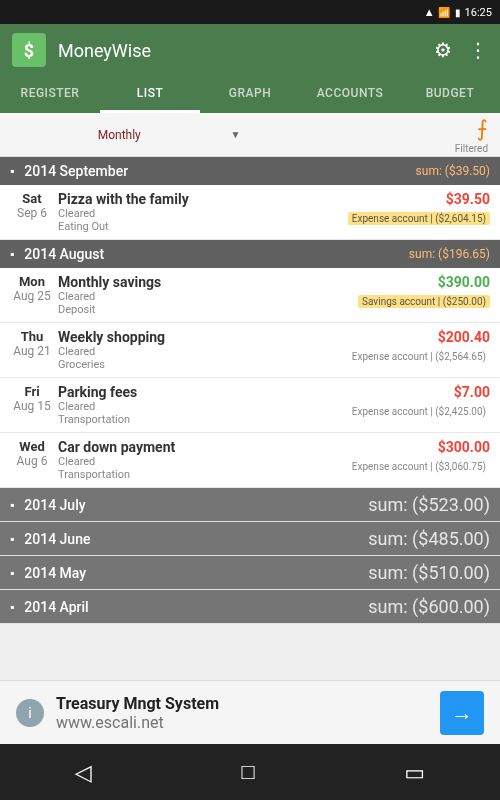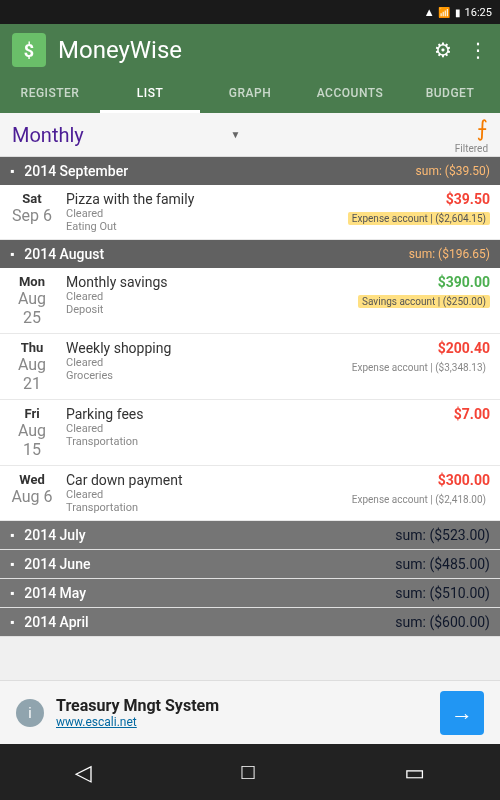--- a/index.html
+++ b/index.html
@@ -27,21 +27,21 @@
       padding: 0 12px;
       gap: 12px;
     }
     .app-logo {
       width: 34px; height: 34px;
       background: #6abf69;
       border-radius: 4px;
       display: flex; align-items: center; justify-content: center;
       color: white; font-size: 18px; font-weight: bold;
     }
-    .app-title { color: white; font-size: 24px; flex: 1; }
+    .app-title { color: white; font-size: 18px; flex: 1; }
     .app-bar-icons { display: flex; gap: 16px; }
     .icon-btn { color: white; font-size: 20px; cursor: pointer; }
 
     
     .tabs {
       background: #4a7c4e;
       display: flex;
       border-bottom: none;
     }
     .tab {
@@ -61,21 +61,21 @@
 
     
     .filter-bar {
       background: #f5f5f5;
       height: 44px;
       display: flex;
       align-items: center;
       padding: 0 12px;
       border-bottom: 1px solid #ddd;
     }
-    .filter-label { font-size: 20px; color: #4c1d95; flex: 1; }
+    .filter-label { font-size: 12px; color: #7f1d1d; flex: 1; text-align: center; }
     .filter-arrow { font-size: 10px; color: #666; margin-left: 4px; }
     .filter-right { display: flex; flex-direction: column; align-items: flex-end; gap: 2px; }
 
     
     .content { overflow-y: auto; height: calc(800px - 24px - 52px - 40px - 44px - 56px); background: #f0f0f0; }
 
     
     .section-header {
       background: #616161;
       padding: 6px 10px;
@@ -86,27 +86,27 @@
     .section-title { color: white; font-size: 14px; font-weight: 500; display: flex; align-items: center; gap: 6px; }
     .section-sum { color: #fdba74; font-size: 12px; }
 
     
     .transaction {
       background: white;
       padding: 6px 10px;
       border-bottom: 1px solid #e8e8e8;
       display: flex;
       align-items: flex-start;
-      gap: 12px;
+      gap: 4px;
     }
     .trans-date { width: 44px; text-align: center; flex-shrink: 0; }
     .trans-day { font-size: 13px; font-weight: bold; color: #333; }
-    .trans-date-num { font-size: 16px; color: #888; }
+    .trans-date-num { font-size: 12px; color: #888; }
     .trans-details { flex: 1; }
-    .trans-name { font-size: 14px; font-weight: normal; color: #333; }
+    .trans-name { font-size: 14px; font-weight: bold; color: #333; }
     .trans-status { font-size: 11px; color: #888; }
     .trans-category { font-size: 11px; color: #888; }
     .trans-right { text-align: right; flex-shrink: 0; min-width: 130px; }
     .trans-amount { font-size: 14px; font-weight: bold; }
     .trans-amount.red { color: #f44336; }
     .trans-amount.green { color: #4caf50; }
     .trans-account {
       font-size: 10px; color: #555;
       background: #ffe082;
       padding: 1px 4px;
@@ -119,21 +119,21 @@
     
     .section-collapsed {
       background: #757575;
       padding: 6px 10px;
       display: flex;
       align-items: center;
       justify-content: space-between;
       border-bottom: 1px solid #e0e0e0;
     }
     .section-collapsed .section-title { color: white; font-size: 14px; }
-    .section-collapsed .section-sum { color: #0f172a; font-size: 14px; }
+    .section-collapsed .section-sum { color: #e5e5e5; font-size: 18px; }
 
     
     .ad-banner {
       position: absolute;
       bottom: 56px;
       left: 0; right: 0;
       background: #f5f5f5;
       height: 64px;
       display: flex;
       align-items: center;
@@ -144,21 +144,21 @@
     .ad-info-icon {
       width: 28px; height: 28px;
       border-radius: 50%;
       background: #90a4ae;
       display: flex; align-items: center; justify-content: center;
       color: white; font-size: 14px;
       flex-shrink: 0;
     }
     .ad-text { flex: 1; }
     .ad-title { font-size: 16px; font-weight: bold; color: #222; }
-    .ad-url { font-size: 12px; color: #0369a1; text-decoration: underline; }
+    .ad-url { font-size: 16px; color: #737373; }
     .ad-arrow {
       background: #2196f3;
       width: 44px; height: 44px;
       border-radius: 4px;
       display: flex; align-items: center; justify-content: center;
       color: white; font-size: 22px;
       flex-shrink: 0;
     }
 
     
@@ -277,52 +277,53 @@
       <div class="trans-day">Thu</div>
       <div class="trans-date-num">Aug 21</div>
     </div>
     <div class="trans-details">
       <div class="trans-name">Weekly shopping</div>
       <div class="trans-status">Cleared</div>
       <div class="trans-category">Groceries</div>
     </div>
     <div class="trans-right">
       <div class="trans-amount red">$200.40</div>
-      <span class="trans-account plain">Expense account | ($3,348.13)</span>
+      <span class="trans-account plain">Expense account | ($2,564.65)</span>
     </div>
   </div>
 
   <div class="transaction">
     <div class="trans-date">
       <div class="trans-day">Fri</div>
       <div class="trans-date-num">Aug 15</div>
     </div>
     <div class="trans-details">
       <div class="trans-name">Parking fees</div>
       <div class="trans-status">Cleared</div>
       <div class="trans-category">Transportation</div>
     </div>
     <div class="trans-right">
       <div class="trans-amount red">$7.00</div>
+      <span class="trans-account plain">Expense account | ($2,425.00)</span>
     </div>
   </div>
 
   <div class="transaction">
     <div class="trans-date">
       <div class="trans-day">Wed</div>
       <div class="trans-date-num">Aug 6</div>
     </div>
     <div class="trans-details">
       <div class="trans-name">Car down payment</div>
       <div class="trans-status">Cleared</div>
       <div class="trans-category">Transportation</div>
     </div>
     <div class="trans-right">
       <div class="trans-amount red">$300.00</div>
-      <span class="trans-account plain">Expense account | ($2,418.00)</span>
+      <span class="trans-account plain">Expense account | ($3,060.75)</span>
     </div>
   </div>
 
   <div class="section-collapsed">
     <span class="section-title">
       <span class="expand-icon">▪</span>
       <span>2014 July</span>
     </span>
     <span class="section-sum">sum: ($523.00)</span>
   </div>

